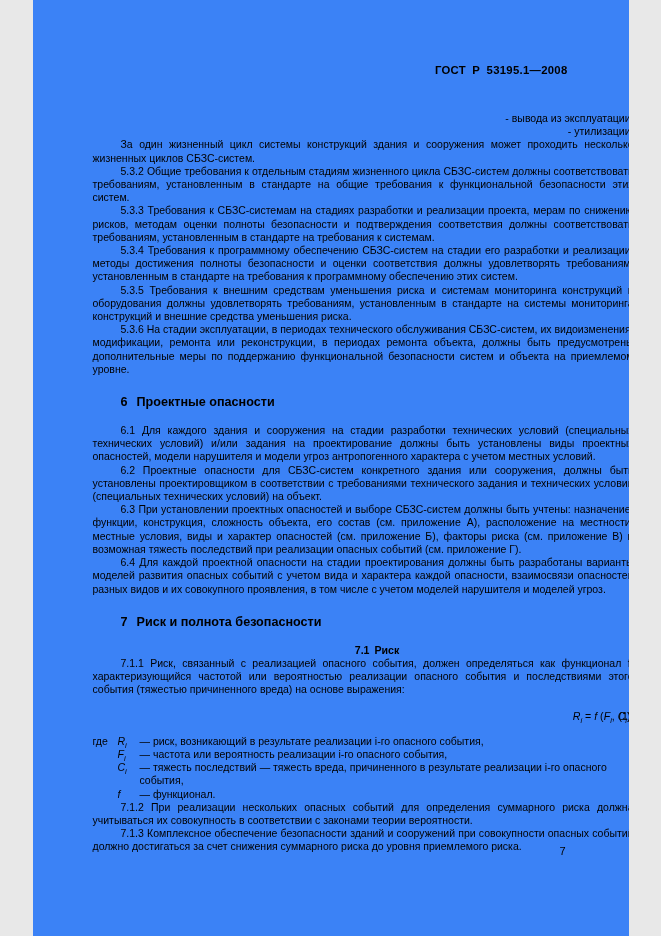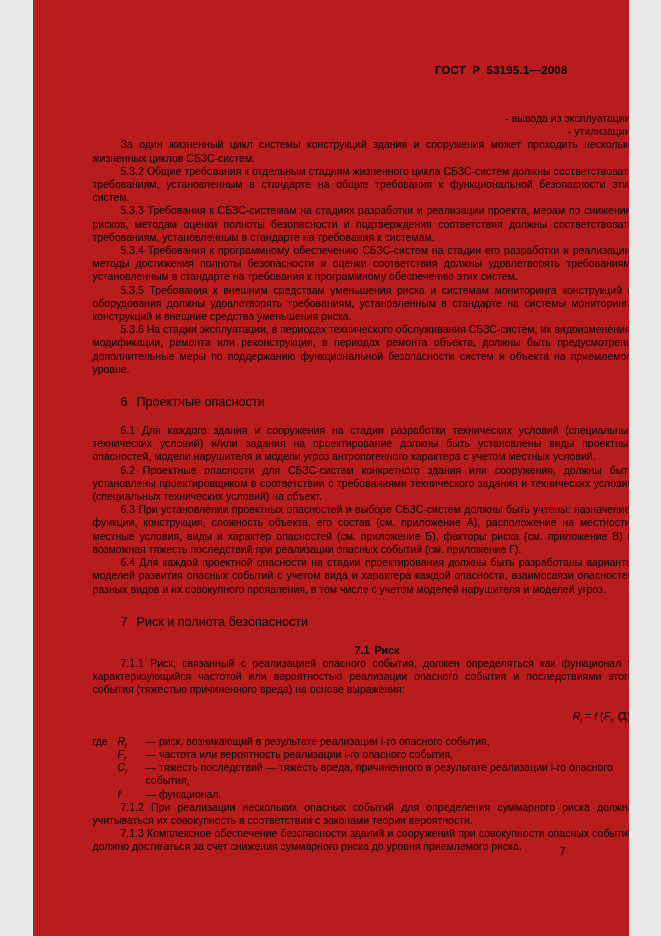--- a/index.html
+++ b/index.html
@@ -1,59 +1,59 @@
 <!DOCTYPE html>
 <html lang="ru"><head>
 <meta charset="utf-8">
 <style>
   html,body { margin:0; padding:0; background:#e8e8e8; }
   .page {
     position:relative;
     width:596px; height:936px;
-    background:#b91c1c;
+    background:#3b82f6;
     font-family:"Liberation Sans", sans-serif;
     color:#000;
     overflow:hidden;
     margin:0 auto;
   }
   .running-header {
     position:absolute; top:64px; right:61px;
     font-size:11.3px; font-weight:bold;
     letter-spacing:0.3px; word-spacing:3px;
     white-space:nowrap;
   }
   .doc-body {
     position:absolute; left:60px; top:112px; width:541px;
     font-size:10.5px; line-height:13.2px;
     text-align:justify;
   }
   .para { margin:0; text-indent:28px; }
   .para.li { text-align:right; }
   .h1 {
-    font-weight:normal; font-size:12.6px; line-height:14px;
+    font-weight:bold; font-size:12.6px; line-height:14px;
     margin:19px 0 15px; padding-left:28px;
     text-align:left; text-indent:0;
   }
   .h1 .hnum { margin-right:9px; }
   .h2 {
     font-weight:bold; font-size:10.6px;
     margin:0; padding-left:28px; text-align:center;
   }
   .h2 .hnum2 { margin-right:5px; }
   .formula-row {
     position:relative; text-align:right;
     margin:13px 0 12px; font-size:10.6px;
   }
   .fvar { font-style:italic; }
   sub.fsub { font-style:italic; font-size:7.5px; line-height:0; }
   .fnum { position:absolute; right:2px; top:0; font-style:normal; }
   .deflist { text-align:left; margin:0; }
   .def-row { display:grid; grid-template-columns:25px 20px 1fr; }
   .def-sym { font-style:italic; }
-  .def-desc { padding-left:2px;margin-left:6px; }
+  .def-desc { padding-left:2px; }
   .page-number {
     position:absolute; top:845px; right:63px;
     font-size:11px;
   }
 </style>
 </head>
 <body>
 
 <div class="page">
   <div class="running-header">ГОСТ Р 53195.1—2008</div>

